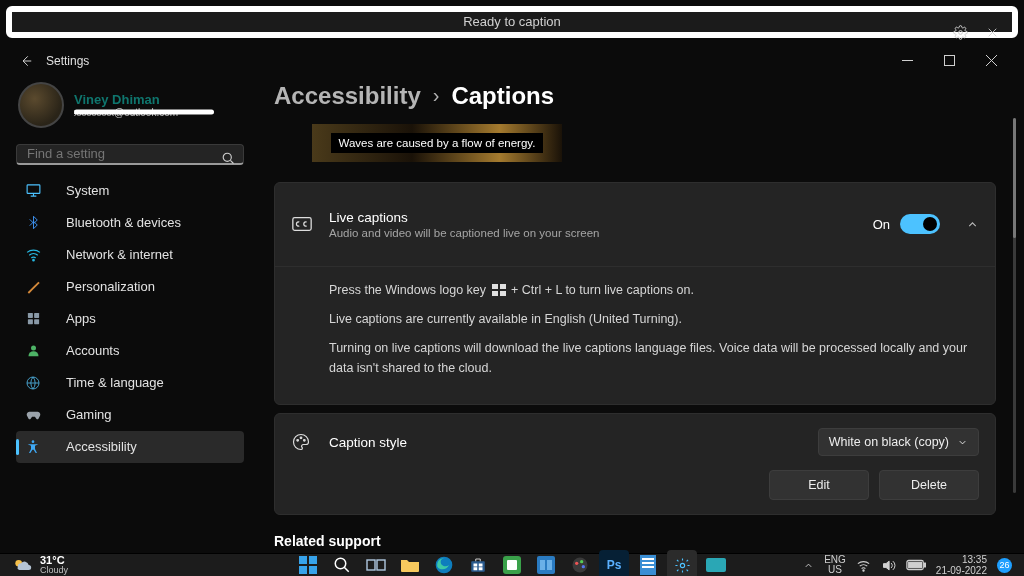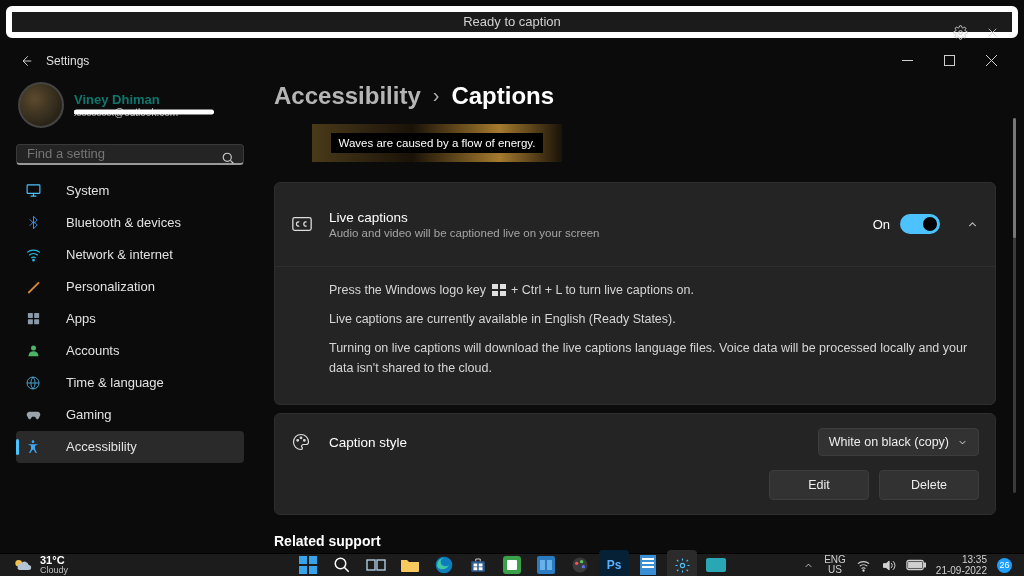--- a/index.html
+++ b/index.html
@@ -275,21 +275,21 @@
             <div class="toggle"></div>
           </div>
           <span class="chev">
             <svg width="13" height="13" viewBox="0 0 24 24" fill="none" stroke="currentColor" stroke-width="2">
                 <path d="M6 15l6-6 6 6"></path>
               </svg>
           </span>
         </div>
         <div class="card-body">
           <p><span>Press the Windows logo key </span><span class="winkey"></span><span> + Ctrl + L to turn live captions on.</span></p>
-          <p>Live captions are currently available in English (Ready States).</p>
+          <p>Live captions are currently available in English (United Turning).</p>
           <p>Turning on live captions will download the live captions language files. Voice data will be processed locally and your data isn't shared to the cloud.</p>
         </div>
       </div>
 
       <div class="card">
         <div class="style-row">
           <div class="cicon">
             <svg width="20" height="20" viewBox="0 0 24 24" fill="none" stroke="currentColor" stroke-width="1.4">
                 <path d="M12 3a9 9 0 1 0 0 18c2 0 2-2 1-3s0-3 2-3h3a3 3 0 0 0 3-3 9 9 0 0 0-9-9Z"></path>
                 <circle cx="8" cy="10" r="1" fill="currentColor"></circle>

